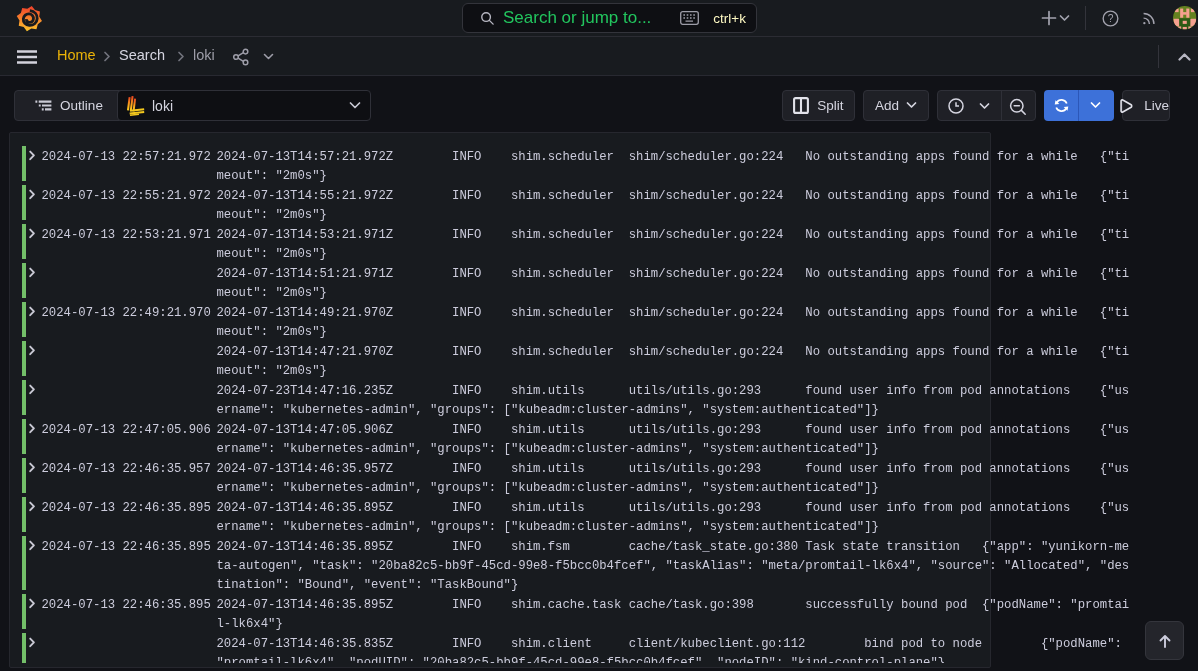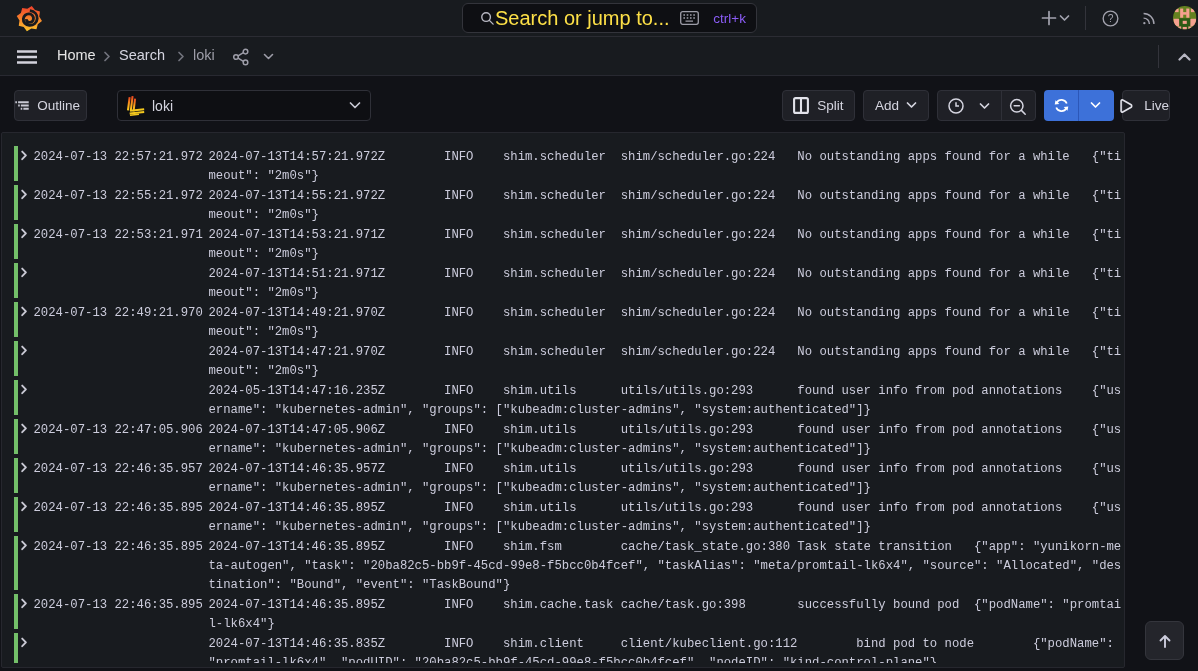--- a/index.html
+++ b/index.html
@@ -1,22 +1,22 @@
 <!DOCTYPE html>
 <html><head><meta charset="utf-8"><style>
 *{box-sizing:border-box;margin:0;padding:0}
 html,body{width:1198px;height:671px;background:#111217;overflow:hidden;font-family:"Liberation Sans",sans-serif}
 .abs{position:absolute}
 #bar1{position:absolute;left:0;top:0;width:1198px;height:37px;background:#181b1f;border-bottom:1px solid #2b2c33}
 #bar2{position:absolute;left:0;top:37px;width:1198px;height:39px;background:#181b1f;border-bottom:1px solid #282931}
 #sbox{position:absolute;left:462px;top:3px;width:295px;height:30px;background:#0e0f13;border:1px solid #33343b;border-radius:6px;display:flex;align-items:center}
-#sbox .ph{color:#fde047;font-size:20px;}
-#sbox .ck{color:#8b5cf6;font-size:13.5px;margin-left:14px}
+#sbox .ph{color:#22c55e;font-size:17px;margin-left:8px}
+#sbox .ck{color:#fef9c3;font-size:13.5px;margin-left:14px}
 .tbtn{position:absolute;top:90px;height:31px;background:#1f2026;border:1px solid #2f3038;border-radius:4px;color:#d5d5e0;font-size:13.5px;font-weight:500;display:flex;align-items:center;justify-content:center}
-#panel{position:absolute;left:1px;top:132px;width:1124px;height:536px;background:#181b1f;border:1px solid #26272e;border-radius:2px}
+#panel{position:absolute;left:9px;top:132px;width:982px;height:536px;background:#181b1f;border:1px solid #26272e;border-radius:2px}
 #logs{position:absolute;left:0;top:0;width:1176px;height:530px;overflow:hidden;padding-top:13px}
 .lrow{position:relative;margin-bottom:1px}
 .lvl{position:absolute;left:12px;top:0;width:3.5px;background:#73bf69}
 .rchev{position:absolute;left:17.2px;top:3.8px}
 pre{font-family:"Liberation Mono",monospace;font-size:12.28px;line-height:19px;color:#ccccdc}
 .lts{position:absolute;left:31.5px;top:2.3px}
 .lmsg{position:absolute;left:206.5px;top:2.3px}
 #totop{position:absolute;left:1145px;top:621px;width:39px;height:39px;background:#24252b;border:1px solid #34353c;border-radius:6px;display:flex;align-items:center;justify-content:center}
 </style></head>
 <body>
@@ -83,21 +83,21 @@
           <rect x="15" y="20" width="3" height="3"></rect>
           <rect x="9.5" y="20.5" width="4" height="2.5"></rect>
       </g>
       </g>
   </svg>
 </div>
 <div id="bar2">
   <svg class="abs" style="left:17px;top:13px" width="20" height="14" viewBox="0 0 20 14">
       <path d="M0 1.5 H20 M0 7 H20 M0 12.5 H20" stroke="#d2d2dc" stroke-width="2.3"></path>
     </svg>
-  <span class="abs" style="left:57px;top:10px;font-size:14.5px;color:#e5e5e5">Home</span>
+  <span class="abs" style="left:57px;top:10px;font-size:14.5px;color:#eab308">Home</span>
   <svg class="abs" style="left:103px;top:14px" width="8" height="11" viewBox="0 0 8 11">
       <path d="M2 1.5 L6 5.5 L2 9.5" fill="none" stroke="#73747d" stroke-width="1.7" stroke-linecap="round" stroke-linejoin="round"></path>
     </svg>
   <span class="abs" style="left:119px;top:10px;font-size:14.5px;color:#d5d5e0">Search</span>
   <svg class="abs" style="left:177px;top:14px" width="8" height="11" viewBox="0 0 8 11">
       <path d="M2 1.5 L6 5.5 L2 9.5" fill="none" stroke="#73747d" stroke-width="1.7" stroke-linecap="round" stroke-linejoin="round"></path>
     </svg>
   <span class="abs" style="left:193px;top:10px;font-size:14.5px;color:#9d9da8">loki</span>
   <svg class="abs" style="left:232px;top:11px" width="18" height="18" viewBox="0 0 18 18">
       <g fill="none" stroke="#9d9da8" stroke-width="1.5">
@@ -108,21 +108,21 @@
       </g>
     </svg>
   <svg class="abs" style="left:263px;top:16px" width="11" height="7" viewBox="0 0 11 7">
       <path d="M1.5 1.5 L5.5 5.5 L9.5 1.5" fill="none" stroke="#9d9da8" stroke-width="1.6" stroke-linecap="round" stroke-linejoin="round"></path>
     </svg>
   <div class="abs" style="left:1158px;top:8px;width:1px;height:23px;background:#33343b"></div>
   <svg class="abs" style="left:1178px;top:16px" width="13" height="8" viewBox="0 0 13 8">
       <path d="M1.5 6.5 L6.5 1.5 L11.5 6.5" fill="none" stroke="#b8b8c3" stroke-width="2.2" stroke-linecap="round" stroke-linejoin="round"></path>
     </svg>
 </div>
-<div class="tbtn" style="left:14px;width:73px;padding-right:6px">
+<div class="tbtn" style="left:14px;width:116px;padding-right:6px">
   <svg width="17" height="11" viewBox="0 0 17 11">
       <g stroke="#c9c9d4" stroke-width="2.2">
         <path d="M0.4 1.6 h1.9 M3.7 1.6 h12.7 M3.8 5.5 h1.9 M7 5.5 h9.4 M6.8 9.4 h1.9 M10 9.4 h6.4"></path>
       </g>
     </svg>
   <span style="margin-left:8px">Outline</span>
 </div>
 <div class="tbtn" style="left:117px;width:254px;background:#0e0f13;border-color:#2f3038;justify-content:flex-start;font-weight:400;font-size:14px">
   <svg style="margin-left:8px" width="19" height="20" viewBox="0 0 19 20">
     <defs>
@@ -249,21 +249,21 @@
           <path d="M3.2 1.6 L6.9 5.4 L3.2 9.2" fill="none" stroke="#c9c9d4" stroke-width="1.9" stroke-linecap="round" stroke-linejoin="round"></path>
         </svg>
 <pre class="lmsg">2024-07-13T14:47:21.970Z        INFO    shim.scheduler  shim/scheduler.go:224   No outstanding apps found for a while   {"ti
 meout": "2m0s"}</pre>
 </div>
 <div class="lrow" style="height:38px">
 <i class="lvl" style="height:35px"></i>
 <svg class="rchev" width="10" height="11" viewBox="0 0 10 11">
           <path d="M3.2 1.6 L6.9 5.4 L3.2 9.2" fill="none" stroke="#c9c9d4" stroke-width="1.9" stroke-linecap="round" stroke-linejoin="round"></path>
         </svg>
-<pre class="lmsg">2024-05-13T14:47:16.235Z        INFO    shim.utils      utils/utils.go:293      found user info from pod annotations    {"us
+<pre class="lmsg">2024-07-23T14:47:16.235Z        INFO    shim.utils      utils/utils.go:293      found user info from pod annotations    {"us
 ername": "kubernetes-admin", "groups": ["kubeadm:cluster-admins", "system:authenticated"]}</pre>
 </div>
 <div class="lrow" style="height:38px">
 <i class="lvl" style="height:35px"></i>
 <svg class="rchev" width="10" height="11" viewBox="0 0 10 11">
           <path d="M3.2 1.6 L6.9 5.4 L3.2 9.2" fill="none" stroke="#c9c9d4" stroke-width="1.9" stroke-linecap="round" stroke-linejoin="round"></path>
         </svg>
 <pre class="lts">2024-07-13 22:47:05.906</pre>
 <pre class="lmsg">2024-07-13T14:47:05.906Z        INFO    shim.utils      utils/utils.go:293      found user info from pod annotations    {"us
 ername": "kubernetes-admin", "groups": ["kubeadm:cluster-admins", "system:authenticated"]}</pre>

